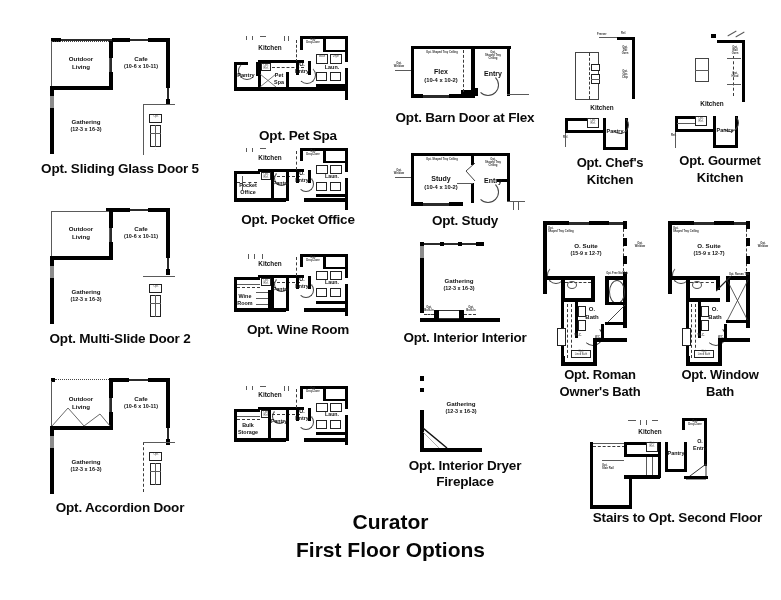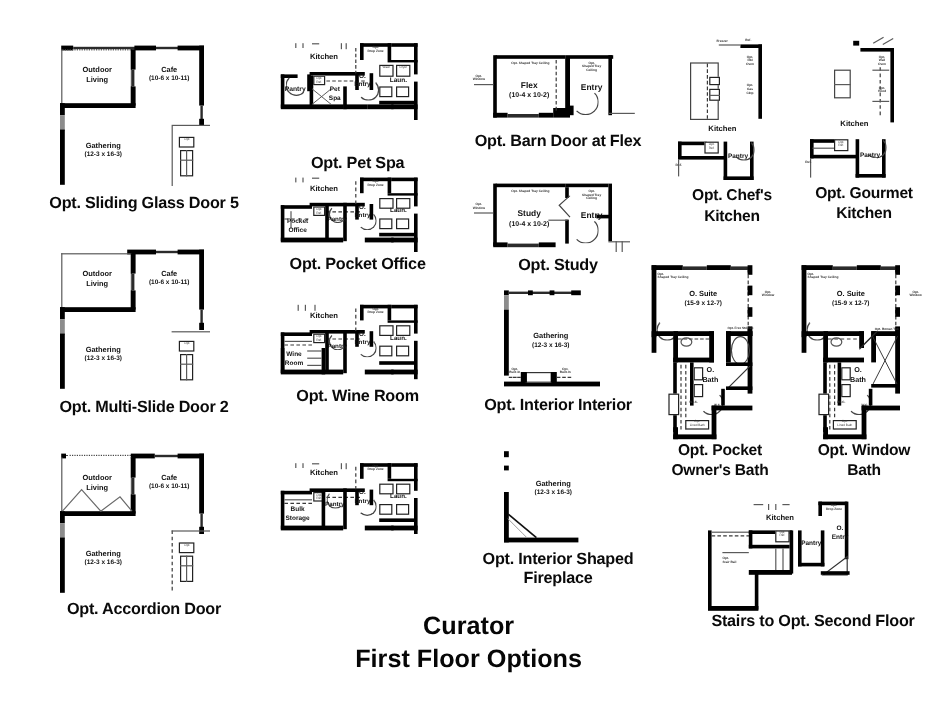--- a/index.html
+++ b/index.html
@@ -620,21 +620,21 @@
     <div class="w" style="left:30px; top:78px; width:62px; height:4px;"></div>
     <svg style="position:absolute; left:33px; top:58px; width:26px; height:22px;" viewBox="0 0 26 22">
       <line x1="0" y1="0" x2="24" y2="20" stroke="#111" stroke-width="1.4"></line>
       <path d="M 0 4 Q 10 14 16 20" fill="none" stroke="#999" stroke-width="0.8"></path>
     </svg>
     <div class="rm" style="left:38px; top:30px; width:66px;">
       <span>Gathering</span>
       <span class="dim">(12-3 x 16-3)</span>
     </div>
   </div>
-  <div class="caption" style="top:88px;">Opt. Interior Shaped</div>
+  <div class="caption" style="top:88px;">Opt. Interior Dryer</div>
   <div class="caption" style="top:104px;">Fireplace</div>
 </div>
 
 <div class="plan" id="plan-chefs-kitchen" style="left:555px; top:28px; width:110px; height:165px;">
   <div class="plan-art">
 
     <div class="w" style="left:62px; top:9px; width:18px; height:3px;"></div>
     <div class="hair" style="left:44px; top:9px; width:18px; height:1px;"></div>
     <div class="tiny l" style="left:42px; top:5px; width:22px; font-size:2.7px;">Freezer</div>
     <div class="tiny l" style="left:66px; top:4px; width:18px; font-size:2.7px;">Ref.</div>
@@ -766,21 +766,21 @@
     <div class="w" style="left:66px; top:108px; width:3px; height:14px;"></div>
     <div class="tiny l" style="left:60px; top:120px; width:16px; font-size:2.6px;">W.C.</div>
 
     <div class="w" style="left:26px; top:140px; width:4px; height:10px;"></div>
     <div class="w" style="left:26px; top:146px; width:36px; height:4px;"></div>
     <div class="w" style="left:58px; top:122px; width:4px; height:28px;"></div>
     <div class="w" style="left:58px; top:122px; width:34px; height:4px;"></div>
     <div class="boxf" style="left:36px; top:134px; width:20px; height:8px;"></div>
     <div class="micro" style="left:36px; top:135px; width:20px;">Opt.<br>Lined Bath</div>
   </div>
-  <div class="caption small" style="top:152px;">Opt. Pocket</div>
+  <div class="caption small" style="top:152px;">Opt. Roman</div>
   <div class="caption small" style="top:169px;">Owner's Bath</div>
 </div>
 
 <div class="plan" id="plan-roman-bath" style="left:660px; top:216px; width:120px; height:190px;">
   <div class="plan-art">
     <div class="w" style="left:8px; top:5px; width:4px; height:60px;"></div>
     <div class="w" style="left:8px; top:5px; width:26px; height:4px;"></div>
     <div class="wl" style="left:34px; top:6px; width:20px; height:3px;"></div>
     <div class="w" style="left:54px; top:5px; width:20px; height:4px;"></div>
     <div class="wl" style="left:74px; top:6px; width:16px; height:3px;"></div>

